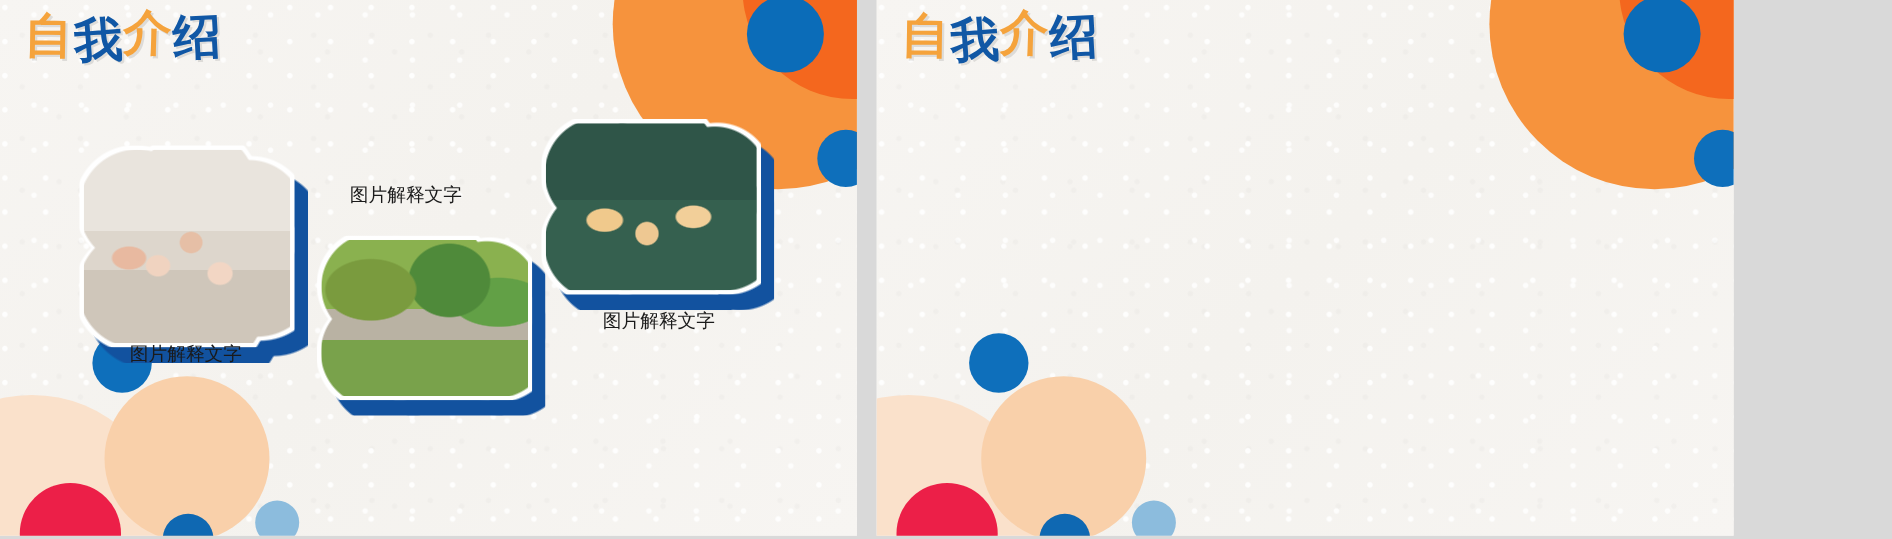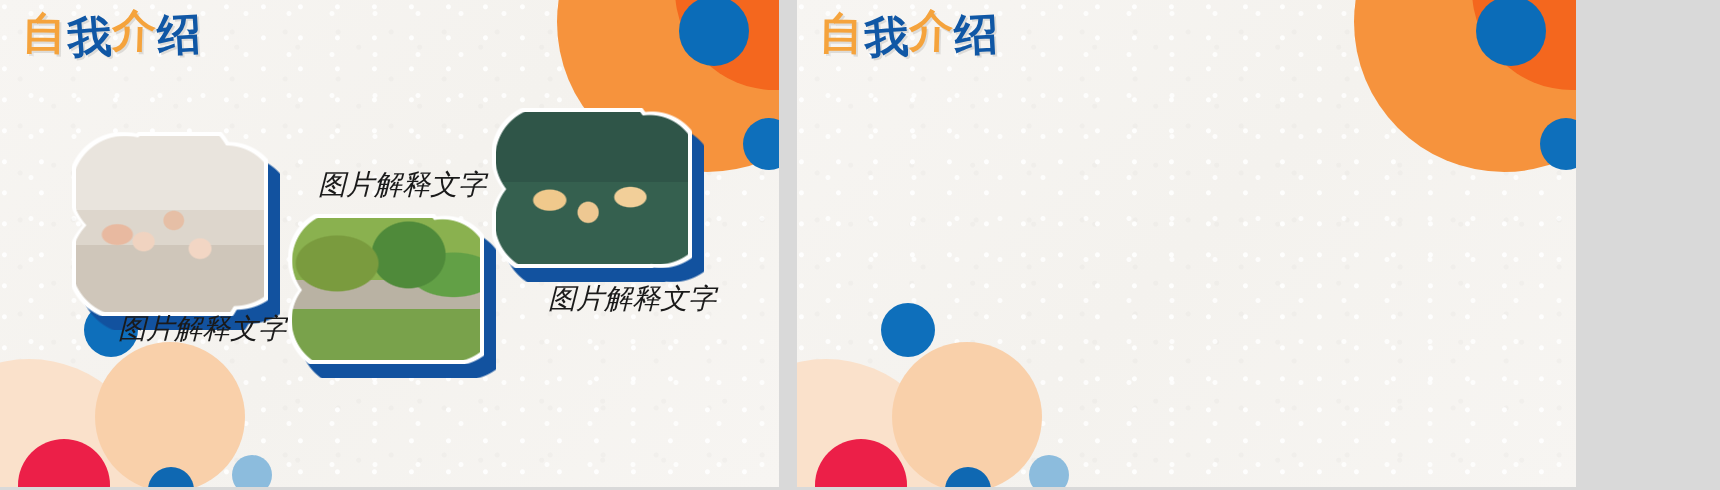--- a/index.html
+++ b/index.html
@@ -104,22 +104,22 @@
       radial-gradient(ellipse at 86% 40%, #62a046 0 18%, transparent 19%),
       linear-gradient(#8ab14f 0 44%, #b9b2a3 44% 64%, #79a24b 64% 100%),
       linear-gradient(90deg,#6f9c42,#86ad52);}
   .ph-school{background:
       radial-gradient(ellipse at 28% 58%, #f0c98c 0 8%, transparent 9%),
       radial-gradient(ellipse at 48% 66%, #eec892 0 7%, transparent 8%),
       radial-gradient(ellipse at 70% 56%, #f2cf99 0 8%, transparent 9%),
       linear-gradient(#2f5548 0 46%, #35604f 46% 100%),
       linear-gradient(90deg,#2c5146,#39654f);}
 
-  .caption{position:absolute;font-size:28px;color:#1a1a1a;white-space:nowrap;
-           font-family:"DejaVu Sans",sans-serif;font-style:italic;}
+  .caption{position:absolute;font-size:17px;color:#1a1a1a;white-space:nowrap;
+           font-family:"DejaVu Sans",sans-serif;}
 </style>
 </head>
 <body>
 
 <div class="stage">
 
   <div class="slide left">
 
     <div class="deco tr-orange-big"></div>
     <div class="deco tr-orange-dark"></div>

